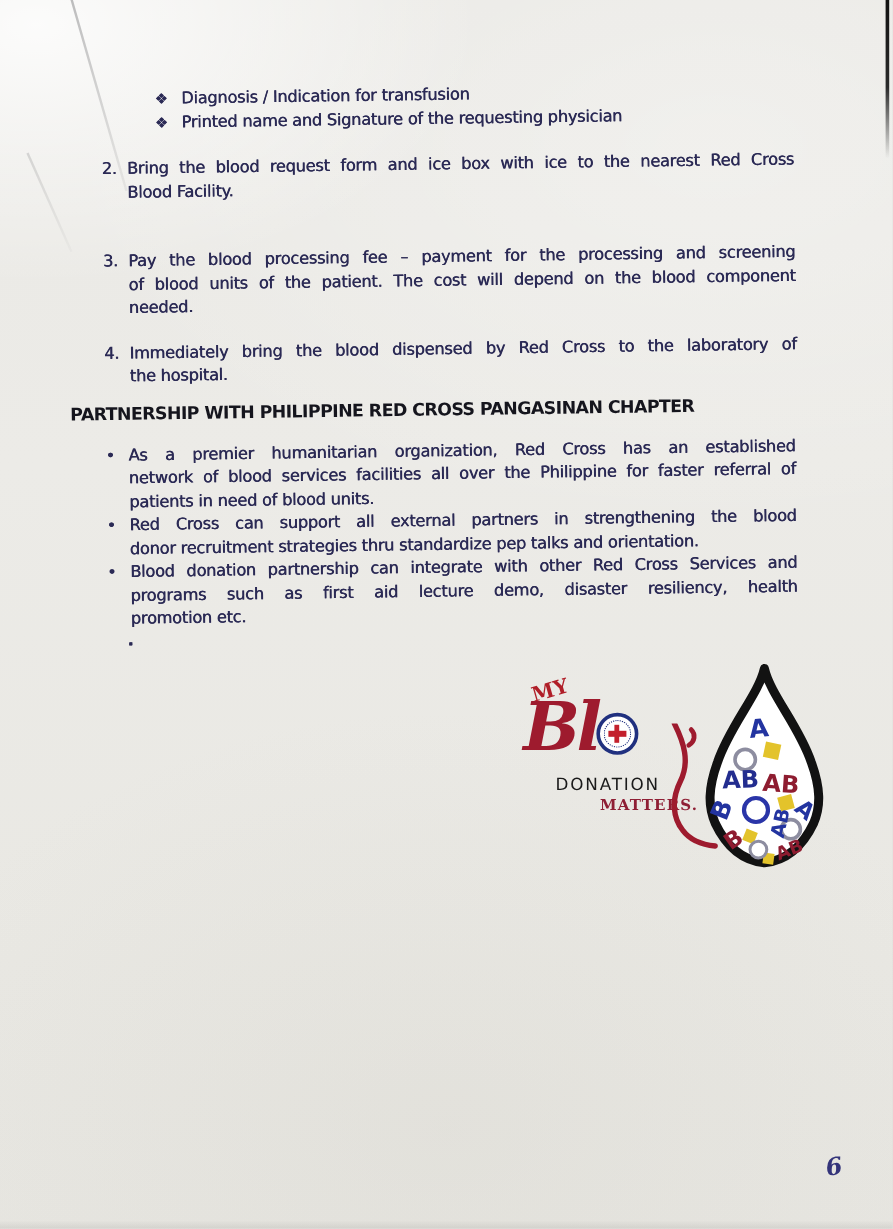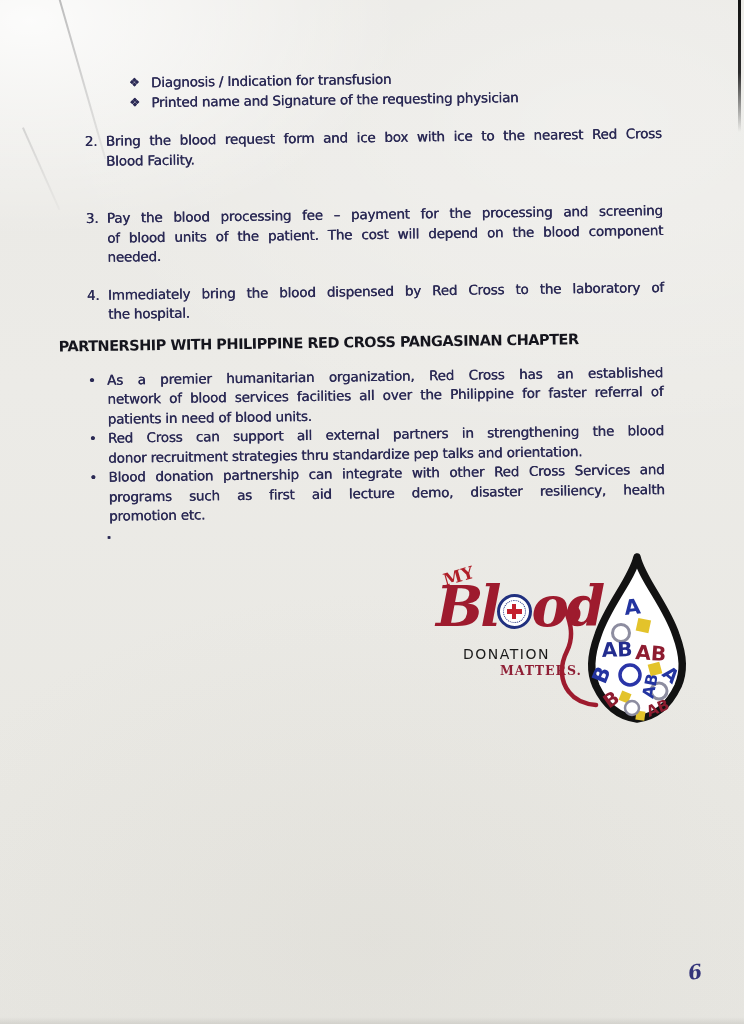--- a/index.html
+++ b/index.html
@@ -147,21 +147,20 @@
   </div>
 
   <div class="logo">
     <span class="logo-my">MY</span>
     <div class="logo-blood">
       <span>Bl</span>
       <span class="emblem">
         <span class="cross-h"></span>
         <span class="cross-v"></span>
       </span>
-      <span>od</span>
     </div>
     <span class="logo-donation">DONATION</span>
     <span class="logo-matters">MATTERS.</span>
 
     <svg class="tail-svg" width="58" height="106" viewBox="0 0 58 106">
       <path d="M14,0 C22,16 27,32 19,48 C11,64 13,79 21,89 C27,97 37,101 48,102" fill="none" stroke="#9e1b2e" stroke-width="4.5" stroke-linecap="round"></path>
       <path d="M28,5 C32,9 31,15 26,18" fill="none" stroke="#9e1b2e" stroke-width="4" stroke-linecap="round"></path>
     </svg>
 
     <svg class="drop-svg" width="124" height="178" viewBox="0 0 124 178">

